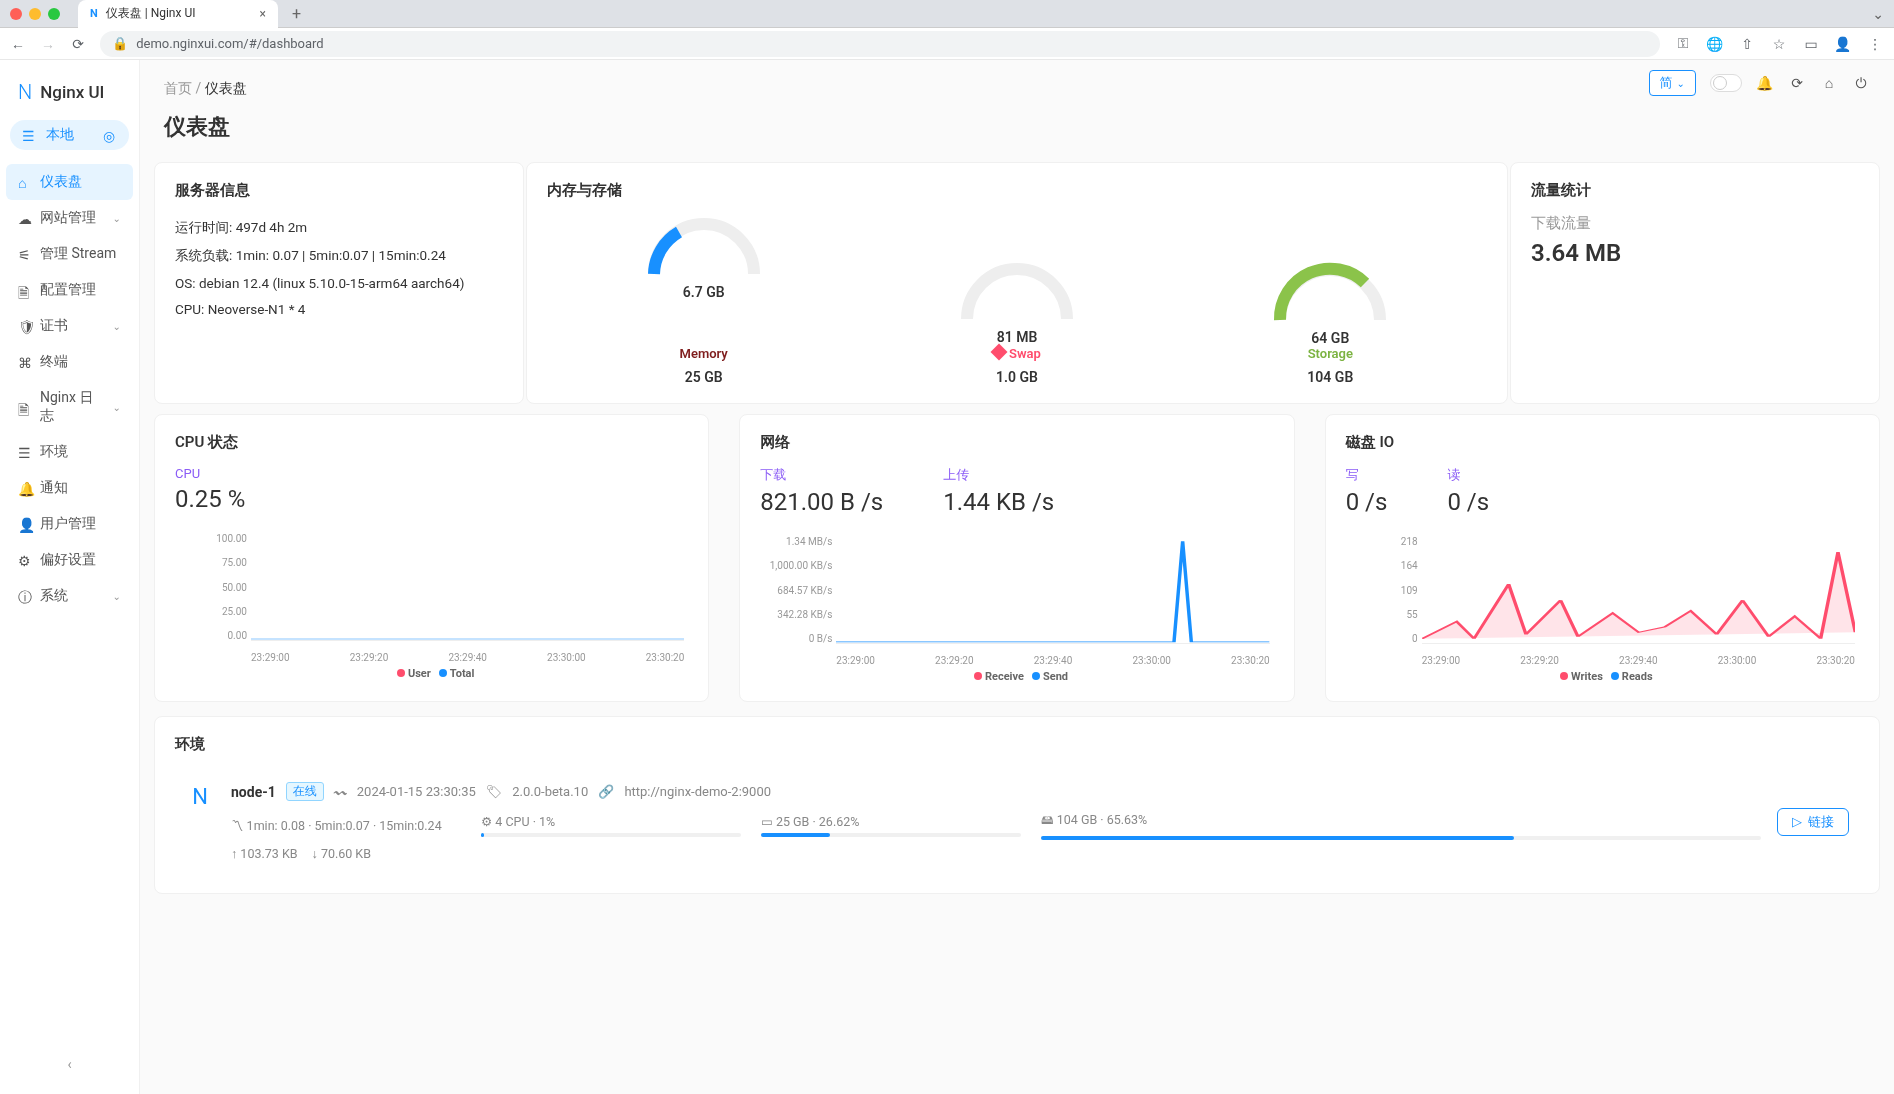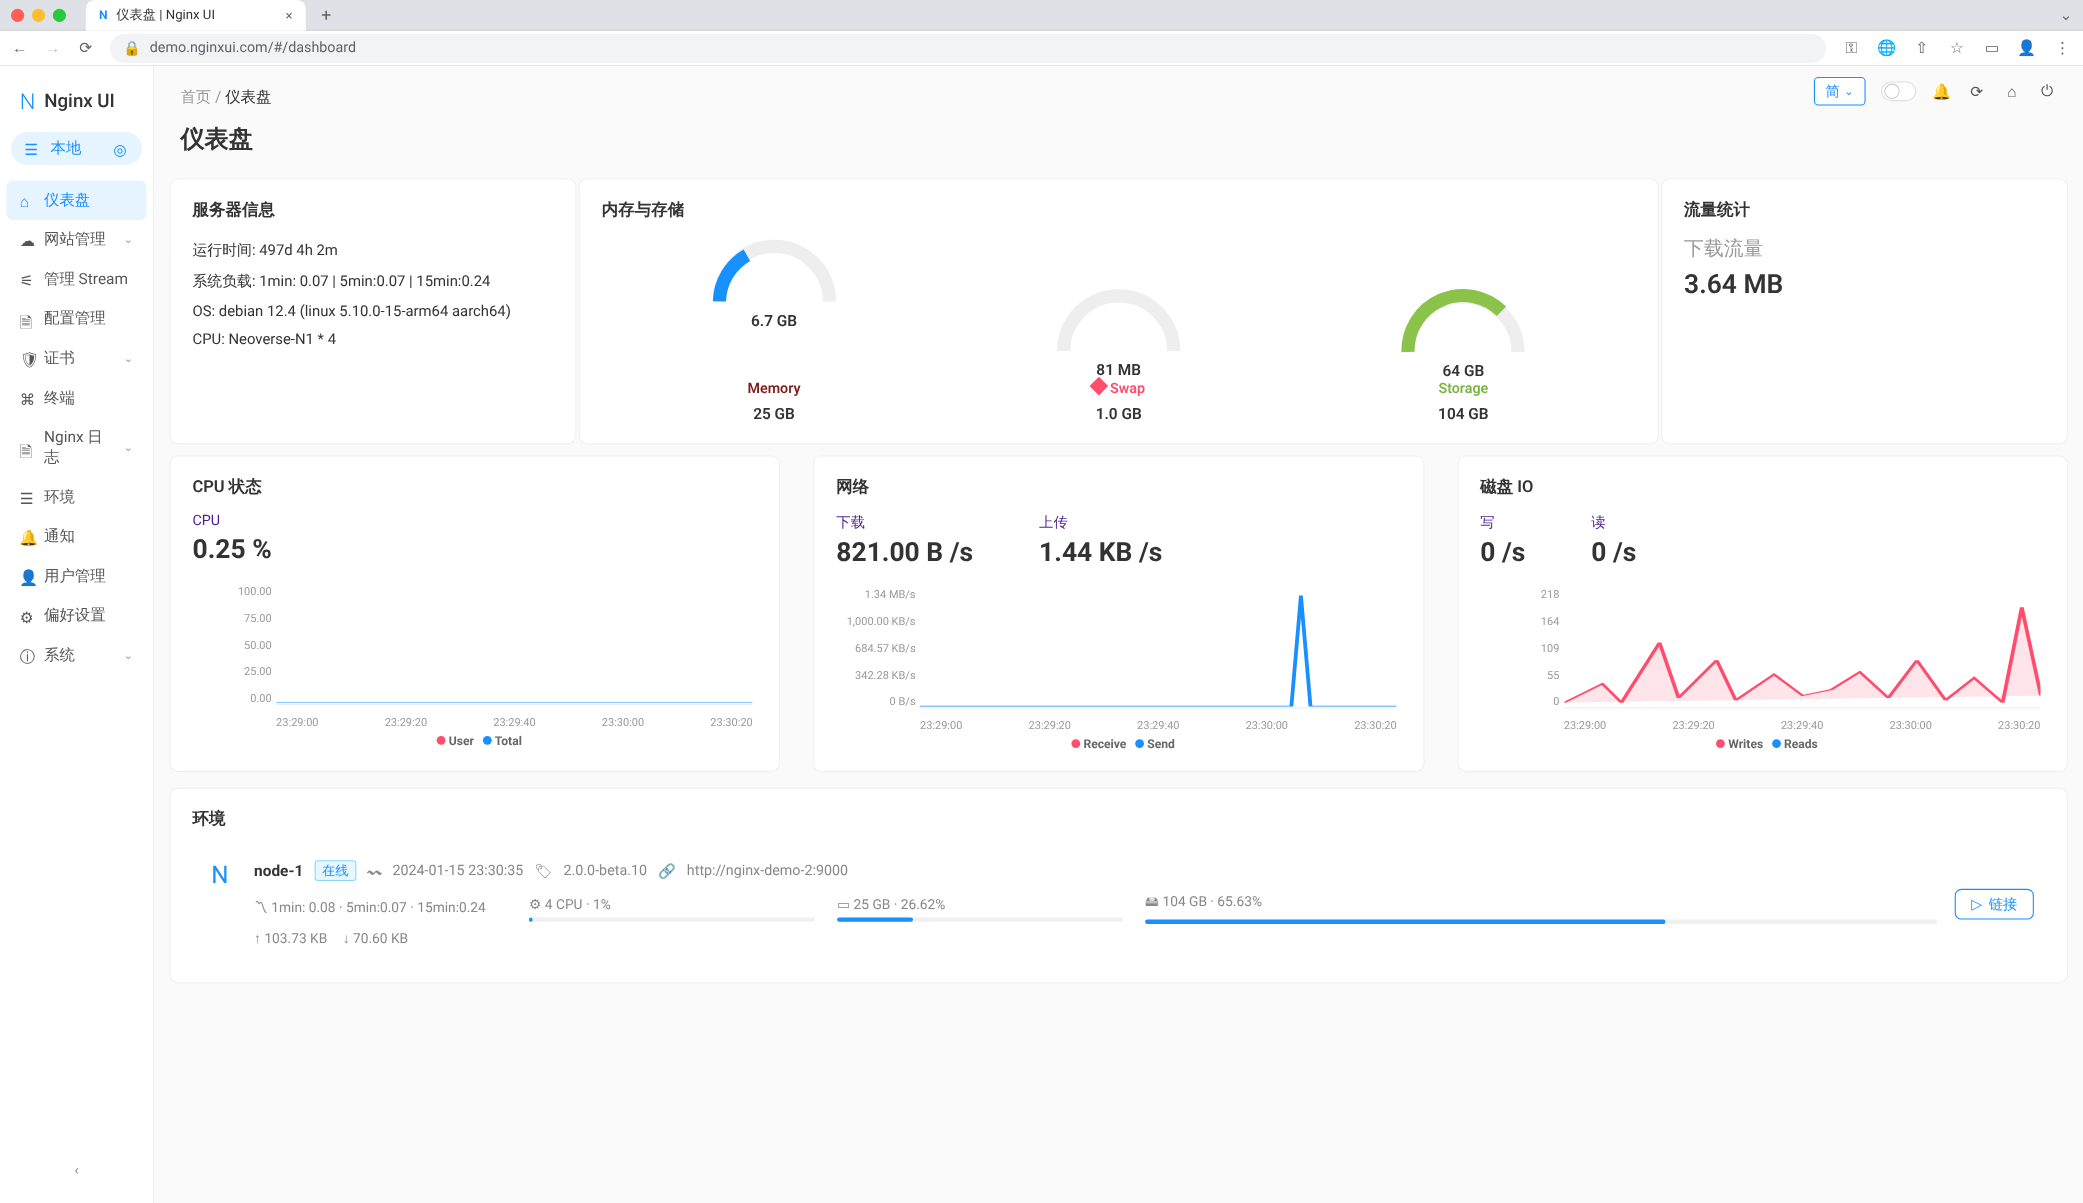--- a/index.html
+++ b/index.html
@@ -64,27 +64,27 @@
 .gauge-val { font-size: 14px; font-weight: 600; }
 .gauge-label { font-size: 13px; font-weight: 600; }
 .gauge-label.mem { color: #7f1d1d; margin-top: 46px; }
 .gauge-label.swap { color: #ff4d6d; }
 .gauge-label.storage { color: #7cb342; }
 .swap-marker { width:12px; height:12px; background:#ff4d6d; transform:rotate(45deg); display:inline-block; margin-right:4px; }
 .gauge-total { font-size: 14px; font-weight: 600; margin-top: 8px; }
 
 .traffic-stats { display: flex; }
 .traffic-col { flex: 1; }
-.traffic-label { font-size: 18px; color: #999; margin-bottom: 6px; }
+.traffic-label { font-size: 15px; color: #999; margin-bottom: 6px; }
 .traffic-val { font-size: 24px; font-weight: 600; }
 
 .row2 { display: grid; grid-template-columns: 1fr 1fr 1fr; gap: 30px; padding: 0 14px; }
 .metric-head { display:flex; gap:60px; }
-.metric-label { font-size: 13px; color: #4c1d95; margin-bottom: 4px; }
-.metric-val { font-size: 24px; font-weight: 700; }
+.metric-label { font-size: 13px; color: #8b5cf6; margin-bottom: 4px; }
+.metric-val { font-size: 24px; font-weight: 400; }
 .mini-chart { margin-top: 20px; height: 130px; position: relative; }
 .y-ticks { position: absolute; left: 0; top: 0; bottom: 22px; width: 72px; display: flex; flex-direction: column; justify-content: space-between; font-size: 10px; color: #999; text-align: right; }
 .chart-area { position:absolute; left:76px; right:4px; top:0; bottom:22px; border-bottom:1px solid #eee; }
 .x-ticks { position:absolute; left:76px; right:4px; bottom:0; display:flex; justify-content:space-between; font-size:10px; color:#999; }
 .chart-legend { text-align:center; font-size:11px; color:#666; margin-top:4px;font-weight:bold; }
 .legend-dot { display:inline-block; width:8px; height:8px; border-radius:50%; margin: 0 3px 0 8px; }
 
 .row3 { padding: 14px; }
 .env-node { display:flex; align-items:flex-start; gap:16px; padding: 14px 10px; }
 .env-logo { color:#1890ff; font-size:22px; width:30px; text-align:center; padding-top:2px; }

